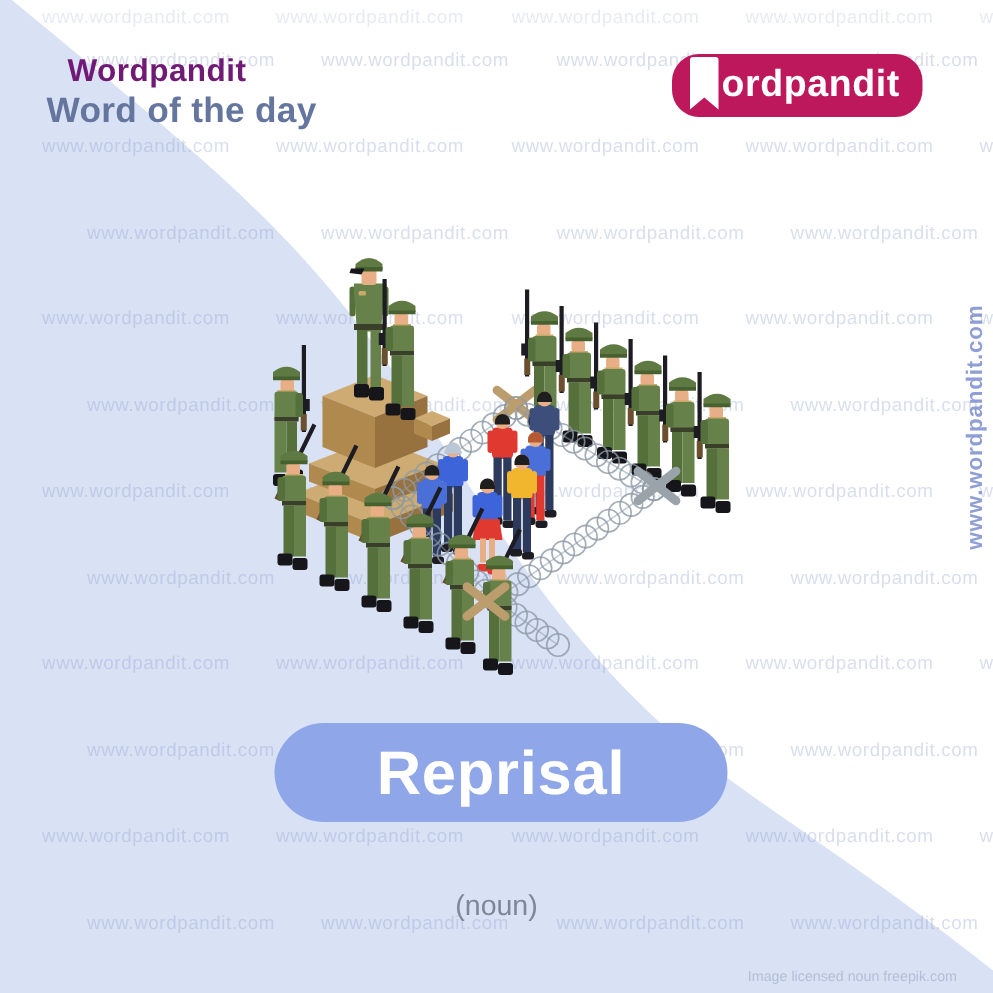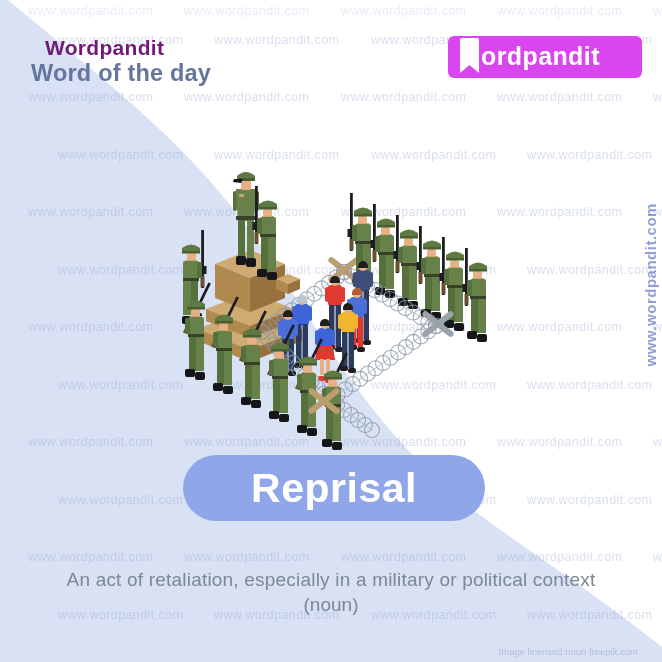--- a/index.html
+++ b/index.html
@@ -19,27 +19,27 @@
     position:absolute;left:575px;top:283px;width:150px;text-align:center;
     transform:rotate(-90deg);font-size:15px;font-weight:700;letter-spacing:.5px;
     color:#7C8ECD;opacity:.85;z-index:2;
   }
   
   .brand{position:absolute;left:45px;top:36px;font-size:21px;font-weight:700;
          letter-spacing:.3px;color:#701a75;z-index:4;}
   .subtitle{position:absolute;left:31px;top:60px;font-size:23.5px;font-weight:700;
          letter-spacing:.2px;color:#64759E;z-index:4;}
   
-  .logo{position:absolute;left:448px;top:36px;width:194px;height:42px;border-radius:6px;
-        background:#d946ef;z-index:4;display:flex;align-items:center;}
+  .logo{position:absolute;left:448px;top:36px;width:167px;height:42px;border-radius:18px;
+        background:#be185d;z-index:4;display:flex;align-items:center;}
   .logo .ribbon{position:absolute;left:10px;top:1px;}
   .logo .logo-text{position:absolute;left:33px;top:6px;font-size:25px;font-weight:700;
         color:#ffffff;letter-spacing:.4px;}
   
-  .pill{position:absolute;left:183px;top:455px;width:302px;height:66px;border-radius:33px;
+  .pill{position:absolute;left:183px;top:482px;width:302px;height:66px;border-radius:33px;
         background:#8FA7E9;z-index:4;display:flex;align-items:center;justify-content:center;}
   .pill span{color:#ffffff;font-size:41px;font-weight:700;letter-spacing:.5px;}
   
   .definition{position:absolute;left:0;top:569px;width:662px;text-align:center;
         font-size:19px;color:#7C8797;letter-spacing:.2px;z-index:4;}
   .pos{position:absolute;left:0;top:594px;width:662px;text-align:center;
         font-size:19px;color:#7C8797;z-index:4;}
   .credit{position:absolute;right:24px;top:646px;font-size:9.5px;color:#B3BED6;z-index:4;}
 </style>
 </head>
@@ -559,17 +559,16 @@
     <svg class="ribbon" width="24" height="40" viewBox="0 0 24 40">
       <path d="M4,1 h15 a2,2 0 0 1 2,2 v33 l-9.5,-8 -9.5,8 V3 a2,2 0 0 1 2,-2 Z" fill="#ffffff"></path>
     </svg>
     <span class="logo-text">ordpandit</span>
   </div>
 
   <div class="pill">
     <span>Reprisal</span>
   </div>
 
-  <div class="definition">An act of retaliation, especially in a military or political context</div>
   <div class="pos">(noun)</div>
 
   <div class="credit">Image licensed noun freepik.com</div>
 </div>
 
 </body></html>

